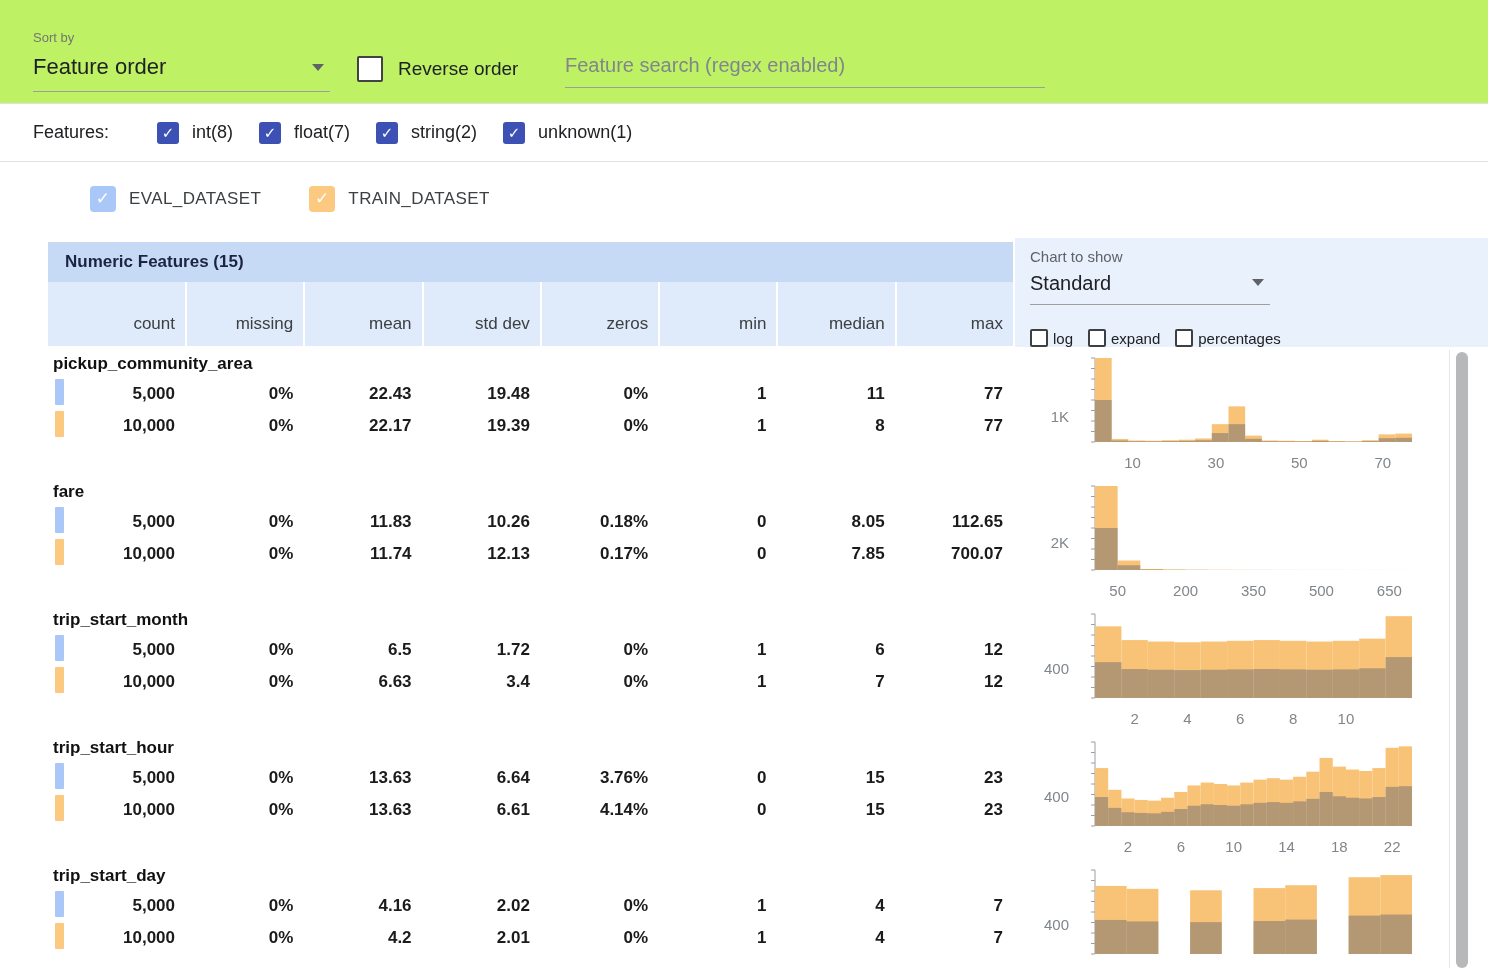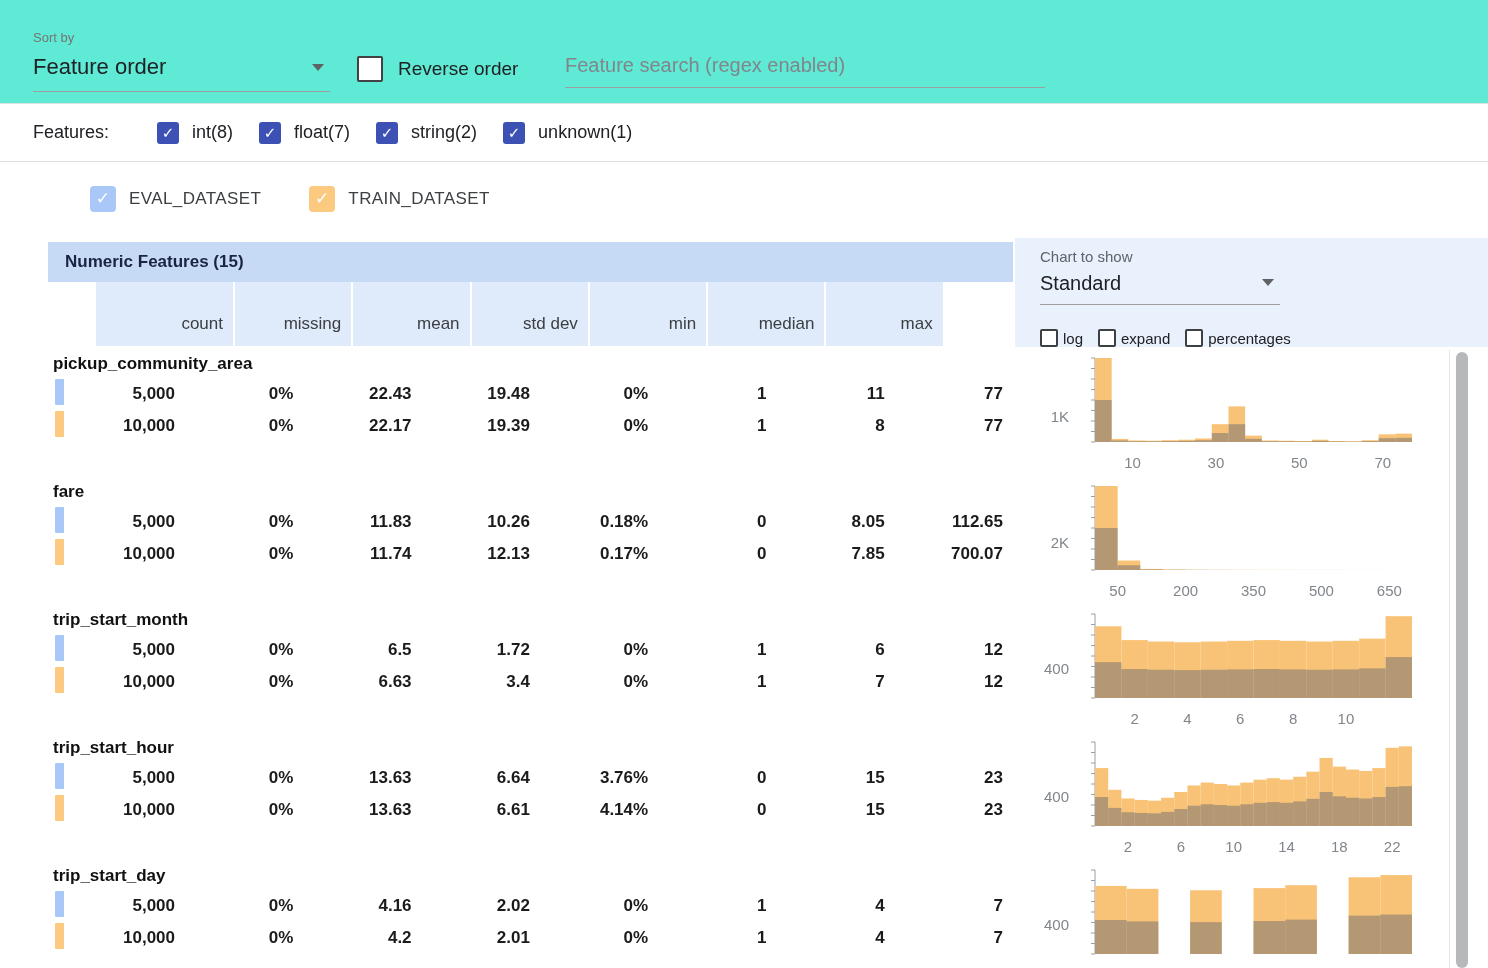--- a/index.html
+++ b/index.html
@@ -2,21 +2,21 @@
 <html><head>
 <meta charset="utf-8">
 <style>
   html,body{margin:0;padding:0;}
   body{
     width:1488px;height:968px;overflow:hidden;background:#fff;
     font-family:"Liberation Sans","DejaVu Sans",sans-serif;color:#202124;
     position:relative;
   }
   
-  .toolbar{position:absolute;left:0;top:0;width:1488px;height:103px;border-bottom:1px solid #e0e0e0;background:#5eead4;}
+  .toolbar{position:absolute;left:0;top:0;width:1488px;height:103px;border-bottom:1px solid #e0e0e0;background:#bef264;}
   .sortby-label{position:absolute;left:33px;top:30px;font-size:13px;color:#757575;}
   .sortby-select{position:absolute;left:33px;top:54px;width:297px;font-size:22px;color:#202124;
     border-bottom:1px solid #9e9e9e;padding-bottom:11px;cursor:pointer;}
   .dd-arrow{position:absolute;right:6px;top:10px;width:0;height:0;border-left:6px solid transparent;
     border-right:6px solid transparent;border-top:7px solid #5f6368;}
   .reverse{position:absolute;left:357px;top:56px;display:flex;align-items:center;gap:15px;font-size:19px;color:#202124;cursor:pointer;}
   .cb-empty{width:22px;height:22px;border:2px solid #424242;border-radius:2px;background:#fff;flex:none;}
   .search-wrap{position:absolute;left:565px;top:50px;width:480px;}
   .search-wrap input{width:100%;border:none;outline:none;border-bottom:1px solid #9e9e9e;
     font-size:20px;padding:4px 0 10px 0;font-family:inherit;color:#202124;background:transparent;}
@@ -32,30 +32,30 @@
   .dataset-row{position:absolute;left:0;top:163px;width:1488px;height:71px;display:flex;align-items:center;
     padding-left:90px;box-sizing:border-box;gap:48px;background:#fff;}
   .dsopt{display:flex;align-items:center;gap:13px;font-size:17px;color:#3c4043;letter-spacing:.4px;cursor:pointer;}
   .cb-dataset{width:26px;height:26px;border-radius:4px;display:flex;align-items:center;justify-content:center;
     color:#fff;font-size:17px;font-weight:bold;flex:none;}
   
   .table-title{position:absolute;left:48px;top:242px;width:965px;height:40px;background:#c6daf6;
     display:flex;align-items:center;padding-left:17px;box-sizing:border-box;
     font-size:17px;font-weight:bold;color:#1b2441;}
   .chart-header-panel{position:absolute;left:1015px;top:238px;width:473px;height:109px;background:#e9f1fc;
-    box-sizing:border-box;padding-left:25px;}
+    box-sizing:border-box;padding-left:15px;}
   .chp-label{font-size:15px;color:#5f6368;margin-top:10px;}
   .chp-select{position:relative;width:240px;font-size:20px;color:#202124;border-bottom:1px solid #9e9e9e;
     padding:7px 0 9px 0;cursor:pointer;}
   .chp-select .dd-arrow{top:14px;}
   .chp-toggles{display:flex;align-items:center;gap:15px;margin-top:24px;}
   .toggle{display:flex;align-items:center;gap:5px;font-size:15px;color:#202124;cursor:pointer;}
   .cb-small{width:14px;height:14px;border:2px solid #3c4043;border-radius:2px;background:#fff;flex:none;}
   .grid-cols{display:grid;grid-template-columns:137px repeat(7,1fr);column-gap:2px;}
-  .col-header{position:absolute;left:48px;top:282px;width:965px;margin-left:48px;}
+  .col-header{position:absolute;left:48px;top:282px;width:965px;}
   .hcell{background:#dfeafb;height:64px;display:flex;align-items:flex-end;justify-content:flex-end;
     padding:0 10px 12px 0;box-sizing:border-box;font-size:17px;color:#3c4043;}
   .features-body{position:absolute;left:48px;top:350px;width:965px;}
   .feature-block{height:128px;}
   .feature-name{padding:4px 0 0 5px;height:24px;font-size:17px;font-weight:bold;color:#111;}
   .data-row{height:32px;align-items:center;gap:19px;}
   .cell{position:relative;text-align:right;padding-right:10px;font-size:17px;font-weight:bold;color:#1b1b1b;}
   .swatch{position:absolute;left:7px;top:-5px;width:9px;height:26px;border-radius:1px;}
   
   .charts-col{position:absolute;left:1020px;top:350px;width:430px;}
@@ -135,20 +135,21 @@
       <span>percentages</span>
     </span>
   </div>
 </div>
 
 <div class="col-header grid-cols">
   <div class="hcell">count</div>
   <div class="hcell">missing</div>
   <div class="hcell">mean</div>
   <div class="hcell">std dev</div>
+  <div class="hcell">zeros</div>
   <div class="hcell">min</div>
   <div class="hcell">median</div>
   <div class="hcell">max</div>
 </div>
 
 <div class="features-body">
     <div class="feature-block">
       <div class="feature-name">pickup_community_area</div>
       <div class="data-row grid-cols">
         <div class="cell">5,000<span class="swatch" style="background: rgb(169, 199, 247);"></span></div>

